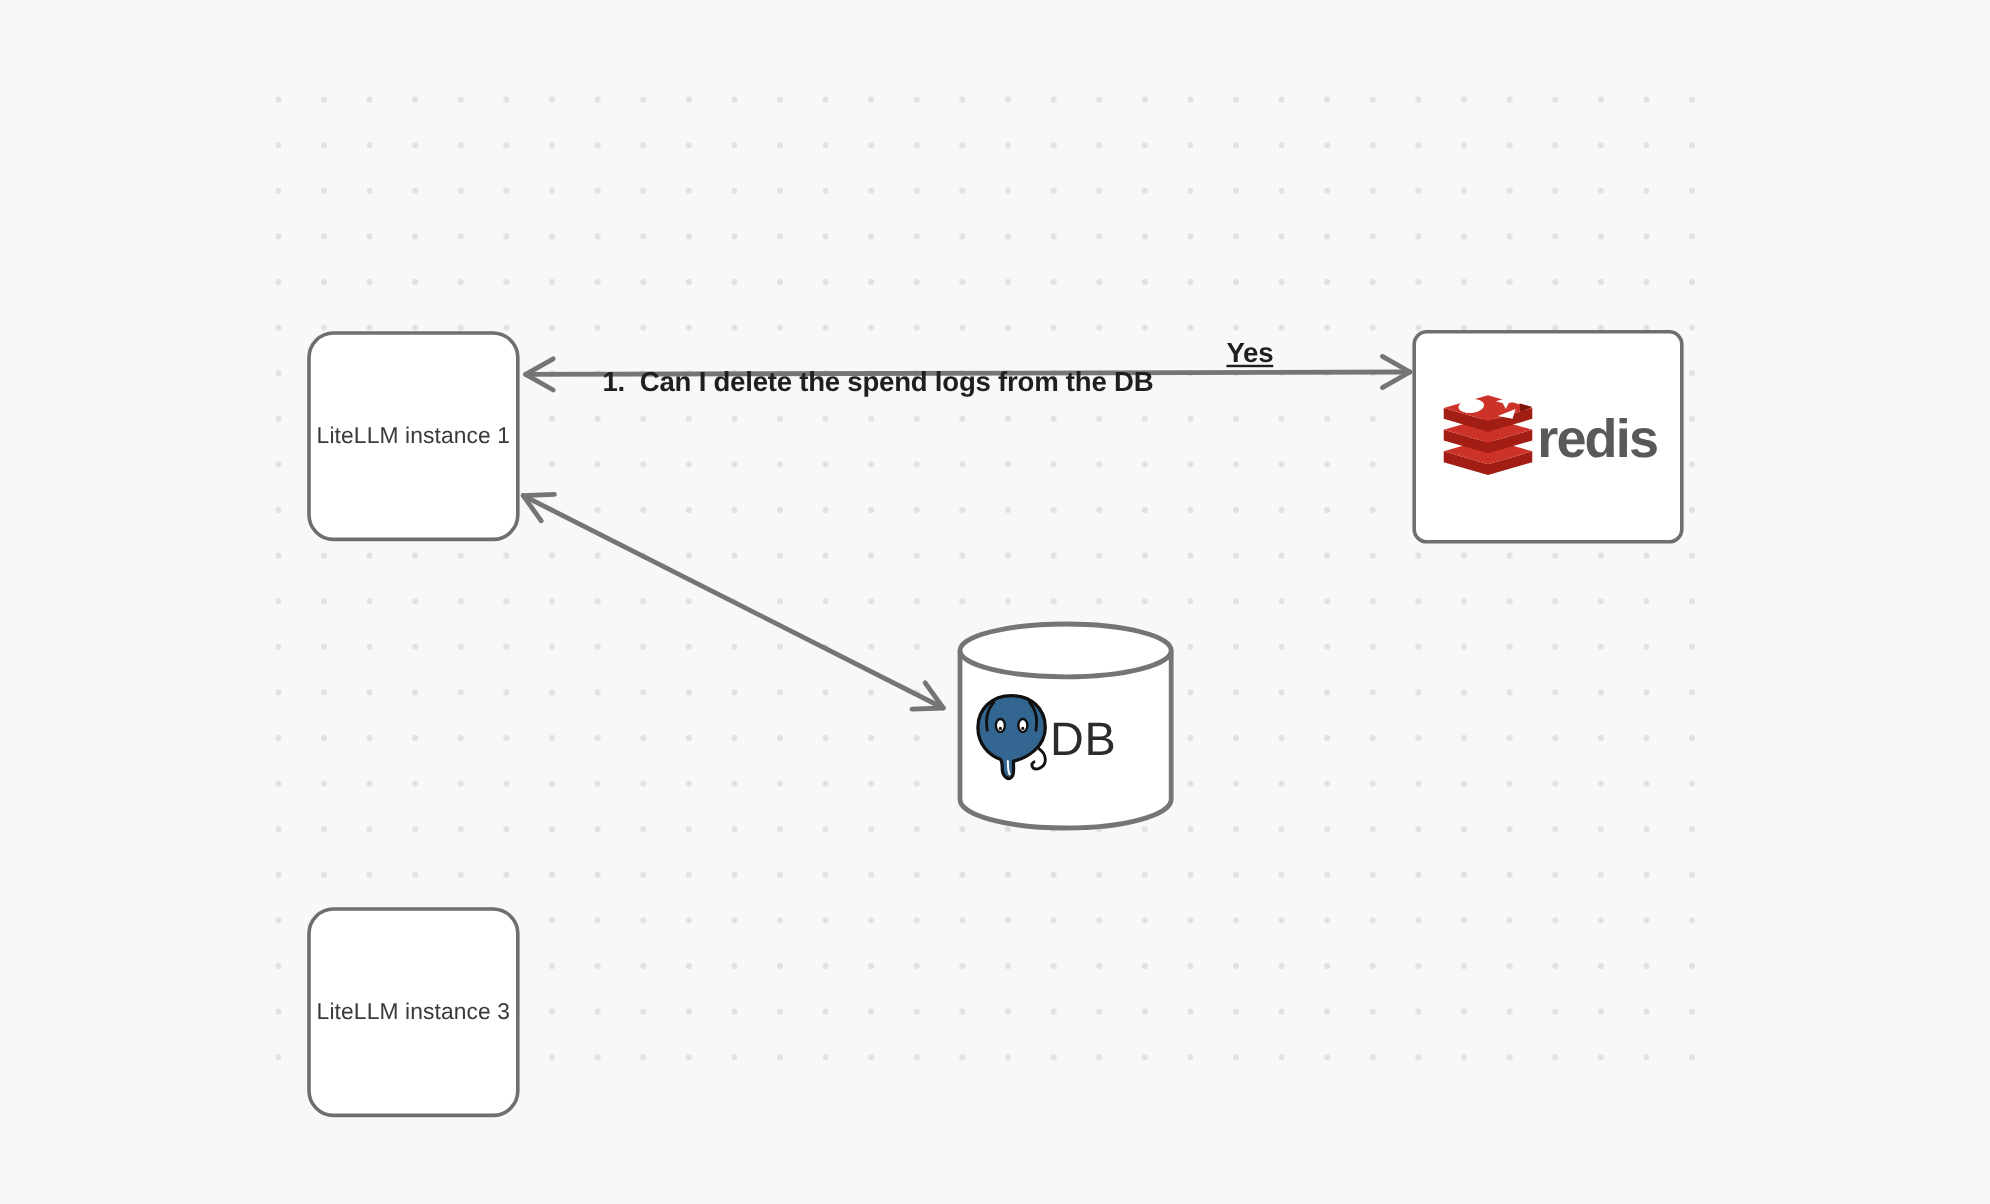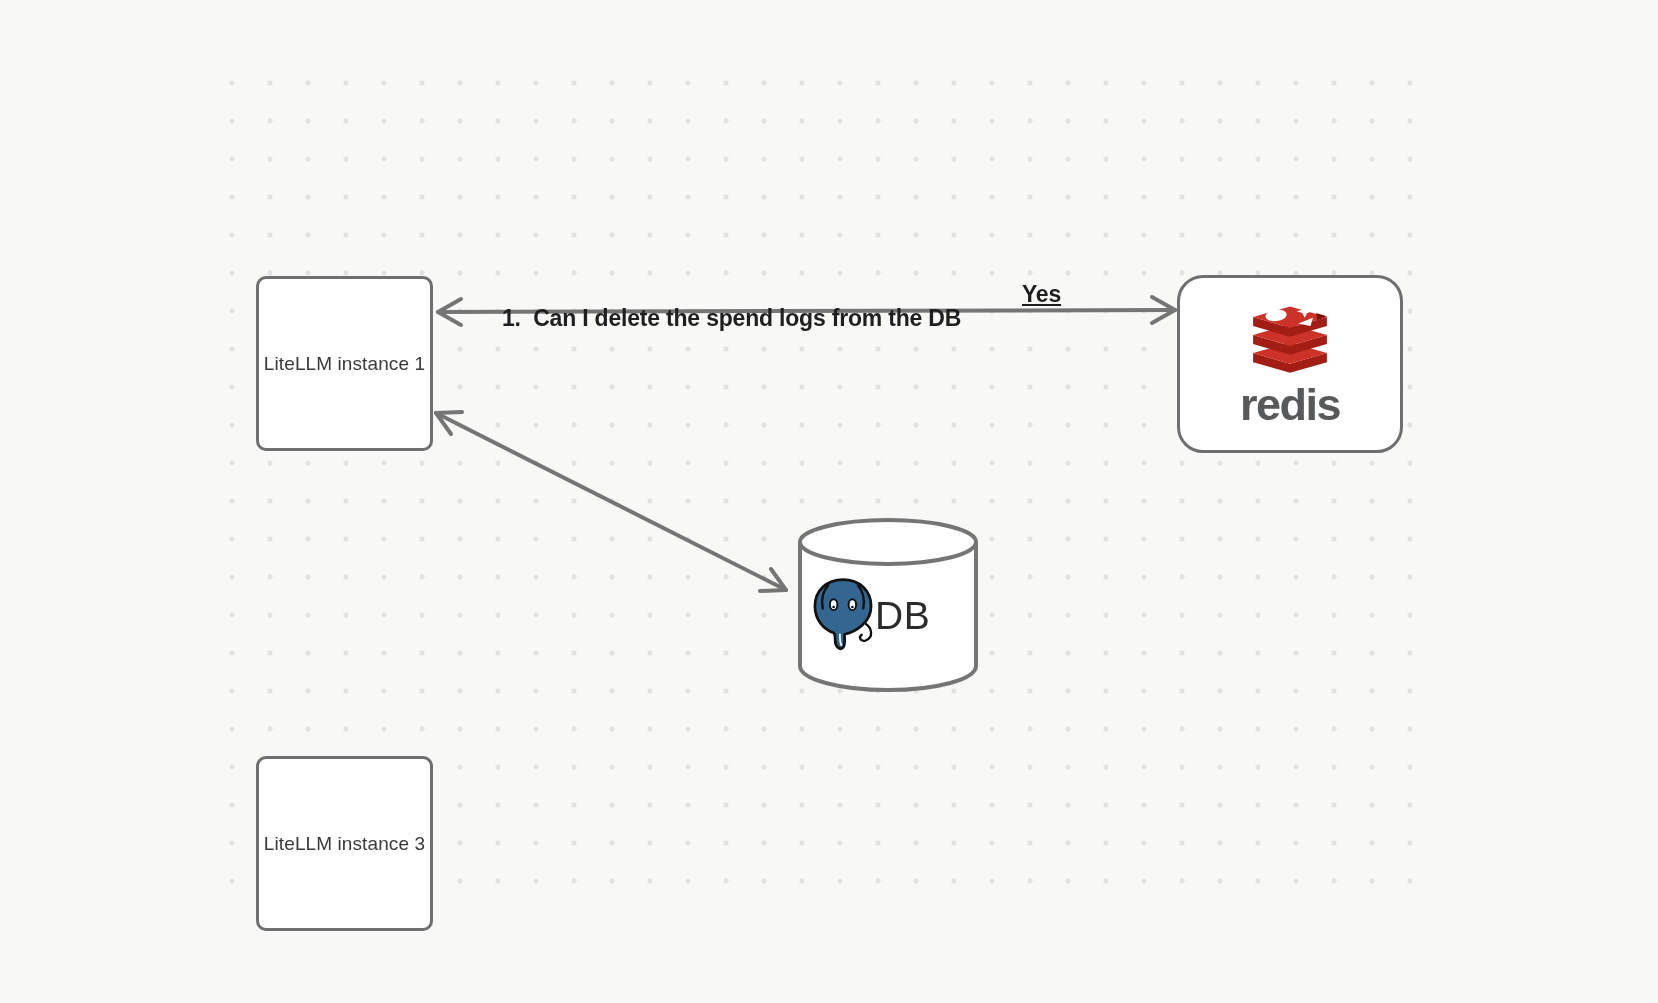--- a/index.html
+++ b/index.html
@@ -6,25 +6,25 @@
   .canvas { position:relative; width:1658px; height:1003px; overflow:hidden; background:#f8f8f6; }
 
   .dot-grid { position:absolute; left:213px; top:64px; width:1217px; height:838px;
     background-image: radial-gradient(circle, #e2e2e0 2.3px, rgba(226,226,224,0) 2.8px);
     background-size:38px 38px; background-position:0 0; }
 
   .edges-svg { position:absolute; left:0; top:0; width:1658px; height:1003px; }
 
   .node { position:absolute; background:#ffffff; border:3.5px solid #6f6f6f; border-radius:10px;
     box-sizing:border-box; display:flex; align-items:center; justify-content:center; }
-  .inst { left:256px; width:177px; height:175px; }
+  .inst { left:256px; width:177px; height:175px;border-radius:22px; }
   .inst-label { font-size:19px; color:#3a3a3a; letter-spacing:0.1px; }
 
-  .redis-node { left:1177px; top:275px; width:226px; height:178px; border-radius:26px;
-    flex-direction:column; padding-top:2px; }
+  .redis-node { left:1177px; top:275px; width:226px; height:178px; border-radius:12px;
+    padding-top:2px; }
   .redis-wordmark { font-size:45px; font-weight:bold; color:#58595b; letter-spacing:-1.5px;
     line-height:1; margin-top:1px; }
 
   .edge-label { position:absolute; font-weight:bold; font-size:23px; color:#1f1f1f;
     white-space:pre; letter-spacing:-0.2px; }
   .edge-label.l1 { left:502px; top:281px;margin-top:24px; }
   .edge-label.yes { left:1022px; top:281px;text-decoration:underline; }
   .edge-label.l2 { left:584px; top:456px; }
 
   .cylinder { position:absolute; left:796px; top:516px; width:184px; height:178px; }

